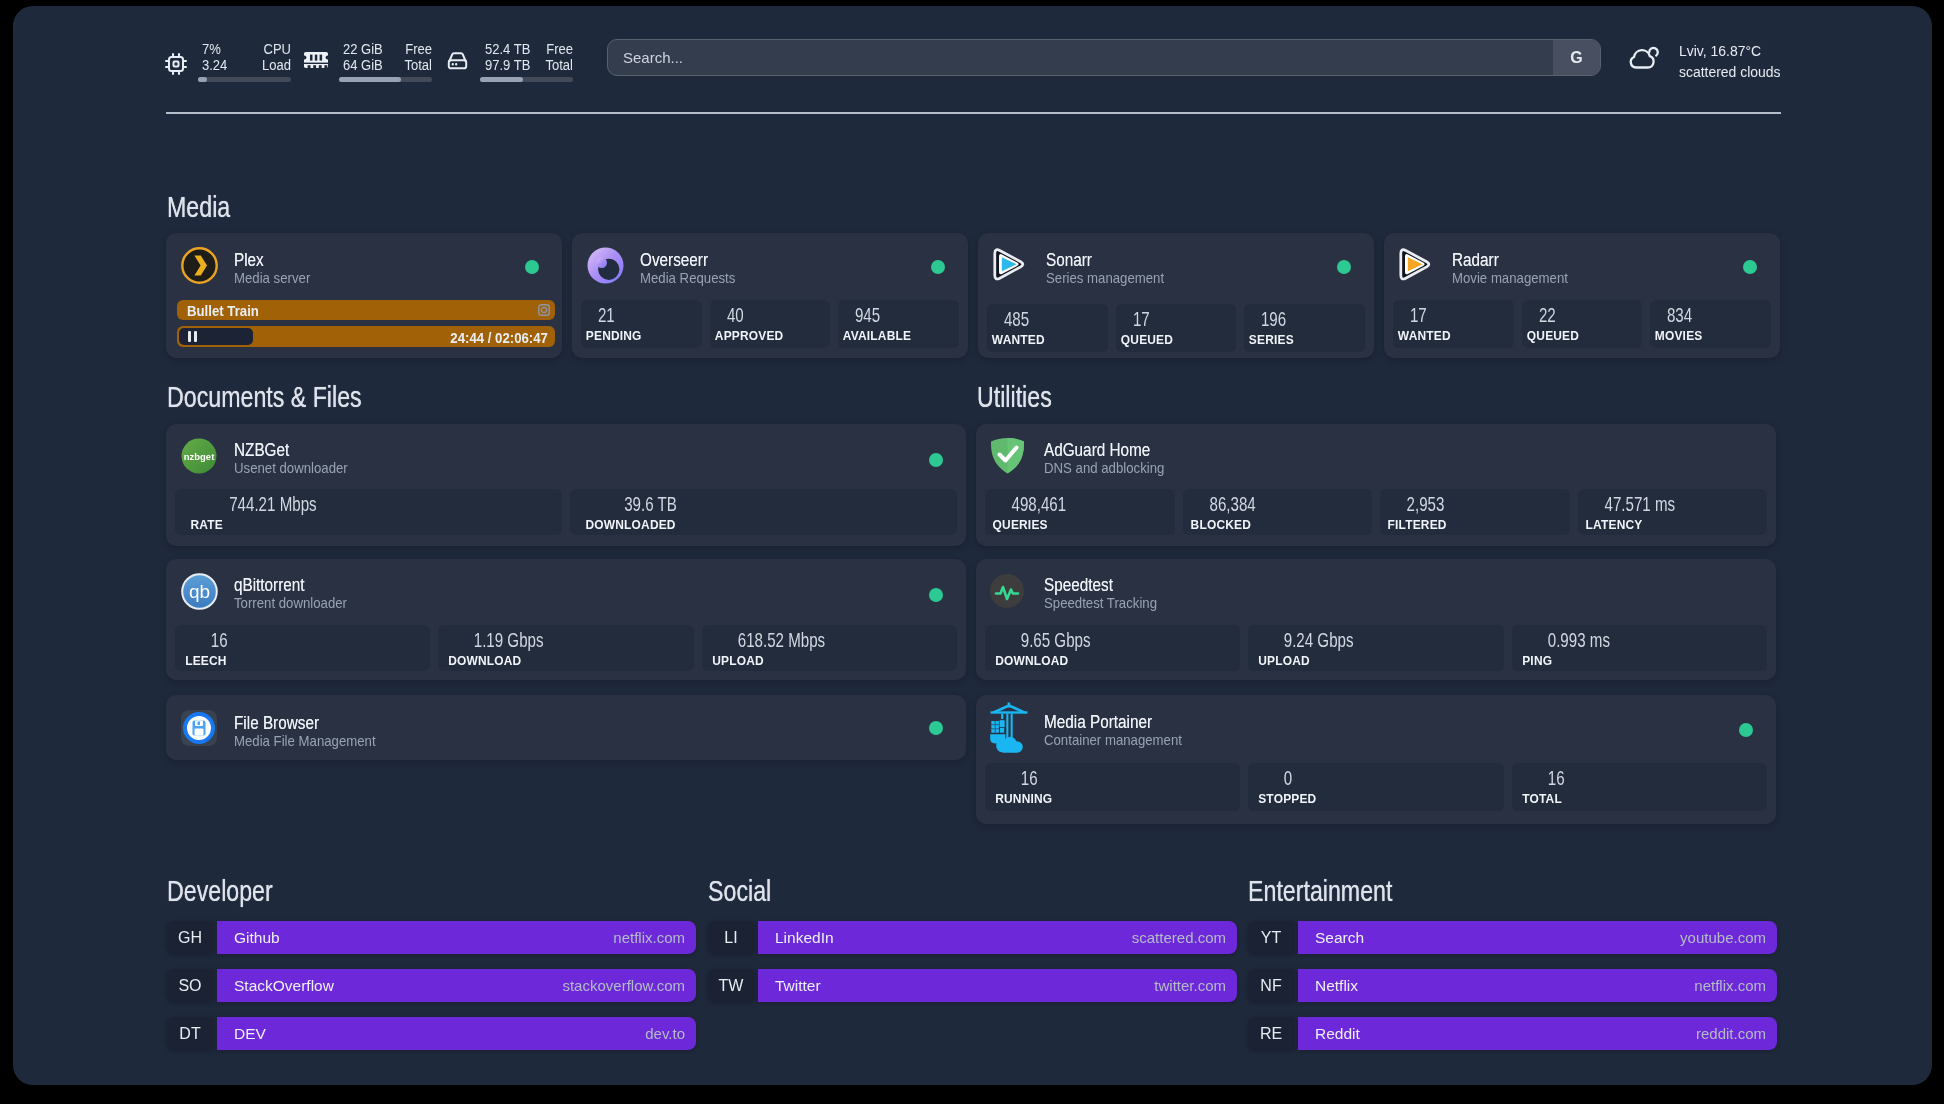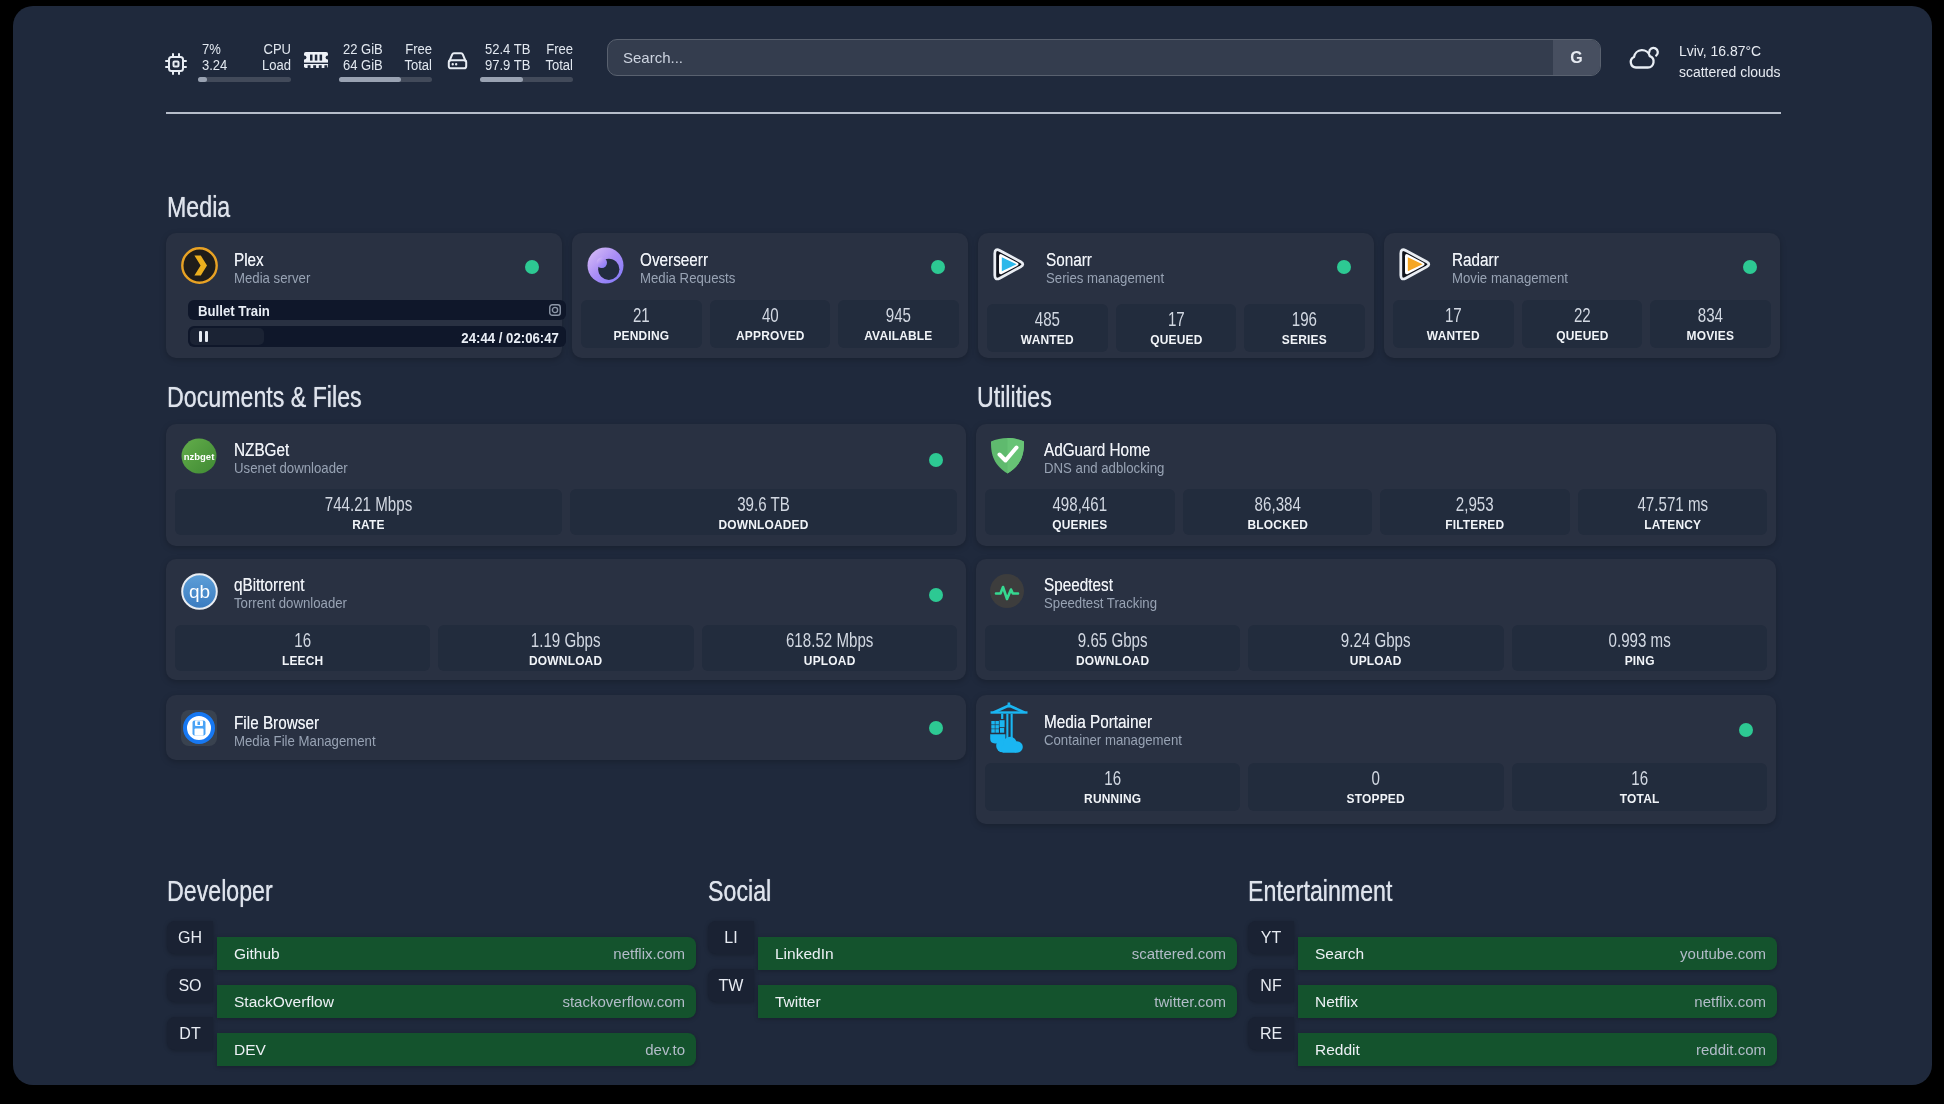--- a/index.html
+++ b/index.html
@@ -24,31 +24,31 @@
 #topline { position:absolute; left:166px; top:112px; width:1615px; height:2px; background:#b6bdca; }
 
 .h1 { position:absolute; font-size:29px; font-weight:400; color:#dee3ec; line-height:29px; transform:scaleX(0.80); transform-origin:0 50%; white-space:pre; text-shadow:0 0 0.9px rgba(222,227,236,0.9); }
 .card { position:absolute; background:#293142; border-radius:10px;
   box-shadow:0 2px 6px rgba(0,0,0,0.22); }
 .logo { position:absolute; left:15px; }
 .title { position:absolute; left:68px; font-size:18px; font-weight:500; color:#eff2f7; line-height:20px; transform:scaleX(0.85); transform-origin:0 50%; white-space:pre; text-shadow:0 0 0.7px rgba(239,242,247,0.8); }
 .sub { position:absolute; left:68px; font-size:15px; color:#98a3b4; line-height:17px; transform:scaleX(0.88); transform-origin:0 50%; white-space:pre; }
 .dot { position:absolute; width:14px; height:14px; border-radius:7px; background:#2dc993; }
 .stats { position:absolute; left:9px; display:flex; gap:8px; }
-.stats .box { flex:1; background:#222c3d; border-radius:6px; text-align:center; padding-top:4px; }
+.stats .box { flex:1; background:#222c3d; border-radius:6px; text-align:left; padding-top:4px; }
 .stats .v { font-size:21px; color:#d2d8e2; line-height:21px; transform:scaleX(0.72); }
 .stats .k { font-size:13px; font-weight:700; color:#f1f4f8; line-height:17px; letter-spacing:0.2px; margin-top:2px; transform:scaleX(0.92); }
 
-.prow { position:absolute; left:22px; width:378px; background:#0f172a; border-radius:6px; }
+.prow { position:absolute; left:11px; width:378px; background:#a16207; border-radius:6px; }
 
 .bm { position:absolute; width:529px; height:33px; }
 .bm .ab { position:absolute; left:0; top:0; width:46px; height:33px; background:#1a2233;
   border-radius:8px 0 0 8px; color:#e8ecf3; font-size:16px; font-weight:500;
   display:flex; align-items:center; justify-content:center; box-shadow:0 1px 4px rgba(0,0,0,0.25); }
-.bm .bar2 { position:absolute; left:50px; top:16px; right:0; height:33px; background:#14532d;
+.bm .bar2 { position:absolute; left:50px; top:0; right:0; height:33px; background:#6d28d9;
   border-radius:0 8px 8px 0; box-shadow:0 1px 4px rgba(0,0,0,0.25);text-decoration:underline; }
 .bm .nm { position:absolute; left:17px; top:8px; font-size:15.5px; font-weight:500; color:#edf0f5; }
 .bm .url { position:absolute; right:11px; top:8px; font-size:15px; color:#b3bcc9; }
 </style>
 </head>
 <body>
 <div id="panel"></div>
 
   <svg class="res-ico" style="left:164px;top:52px" width="24" height="24" viewBox="0 0 24 24" fill="none" stroke="#e8edf4" stroke-width="2" stroke-linecap="round" stroke-linejoin="round">
     <rect x="5" y="5" width="14" height="14" rx="2.5"></rect>

